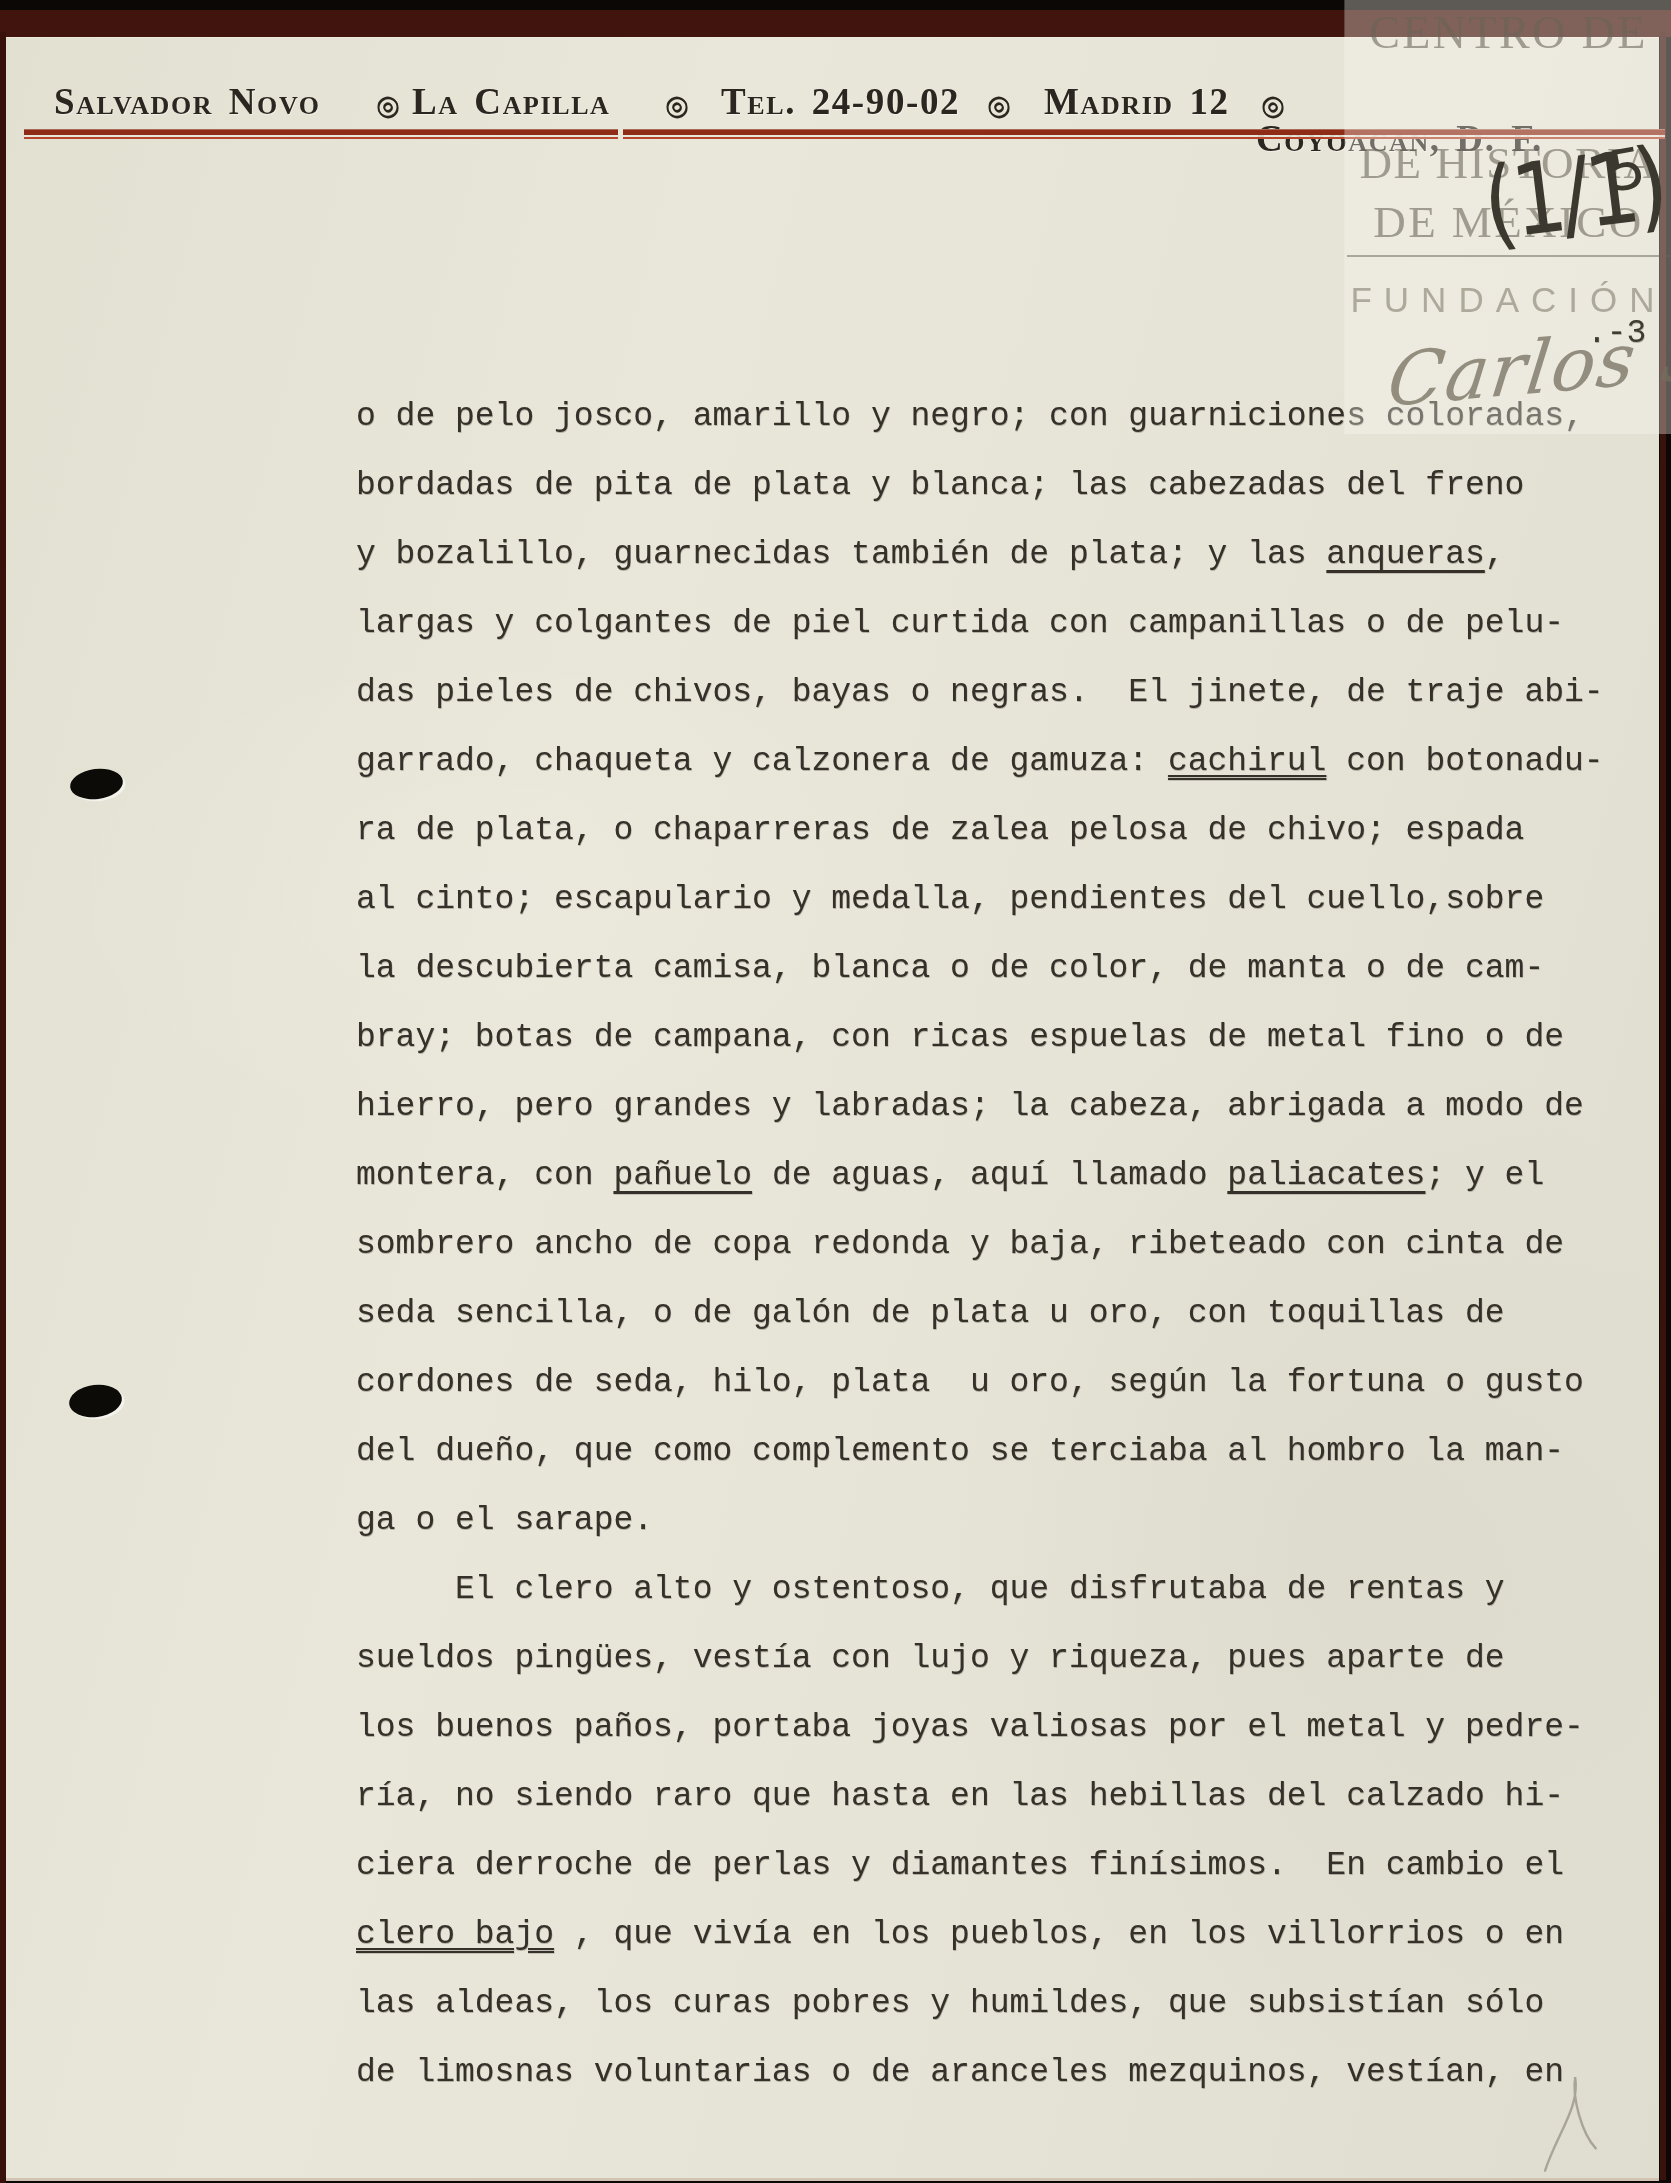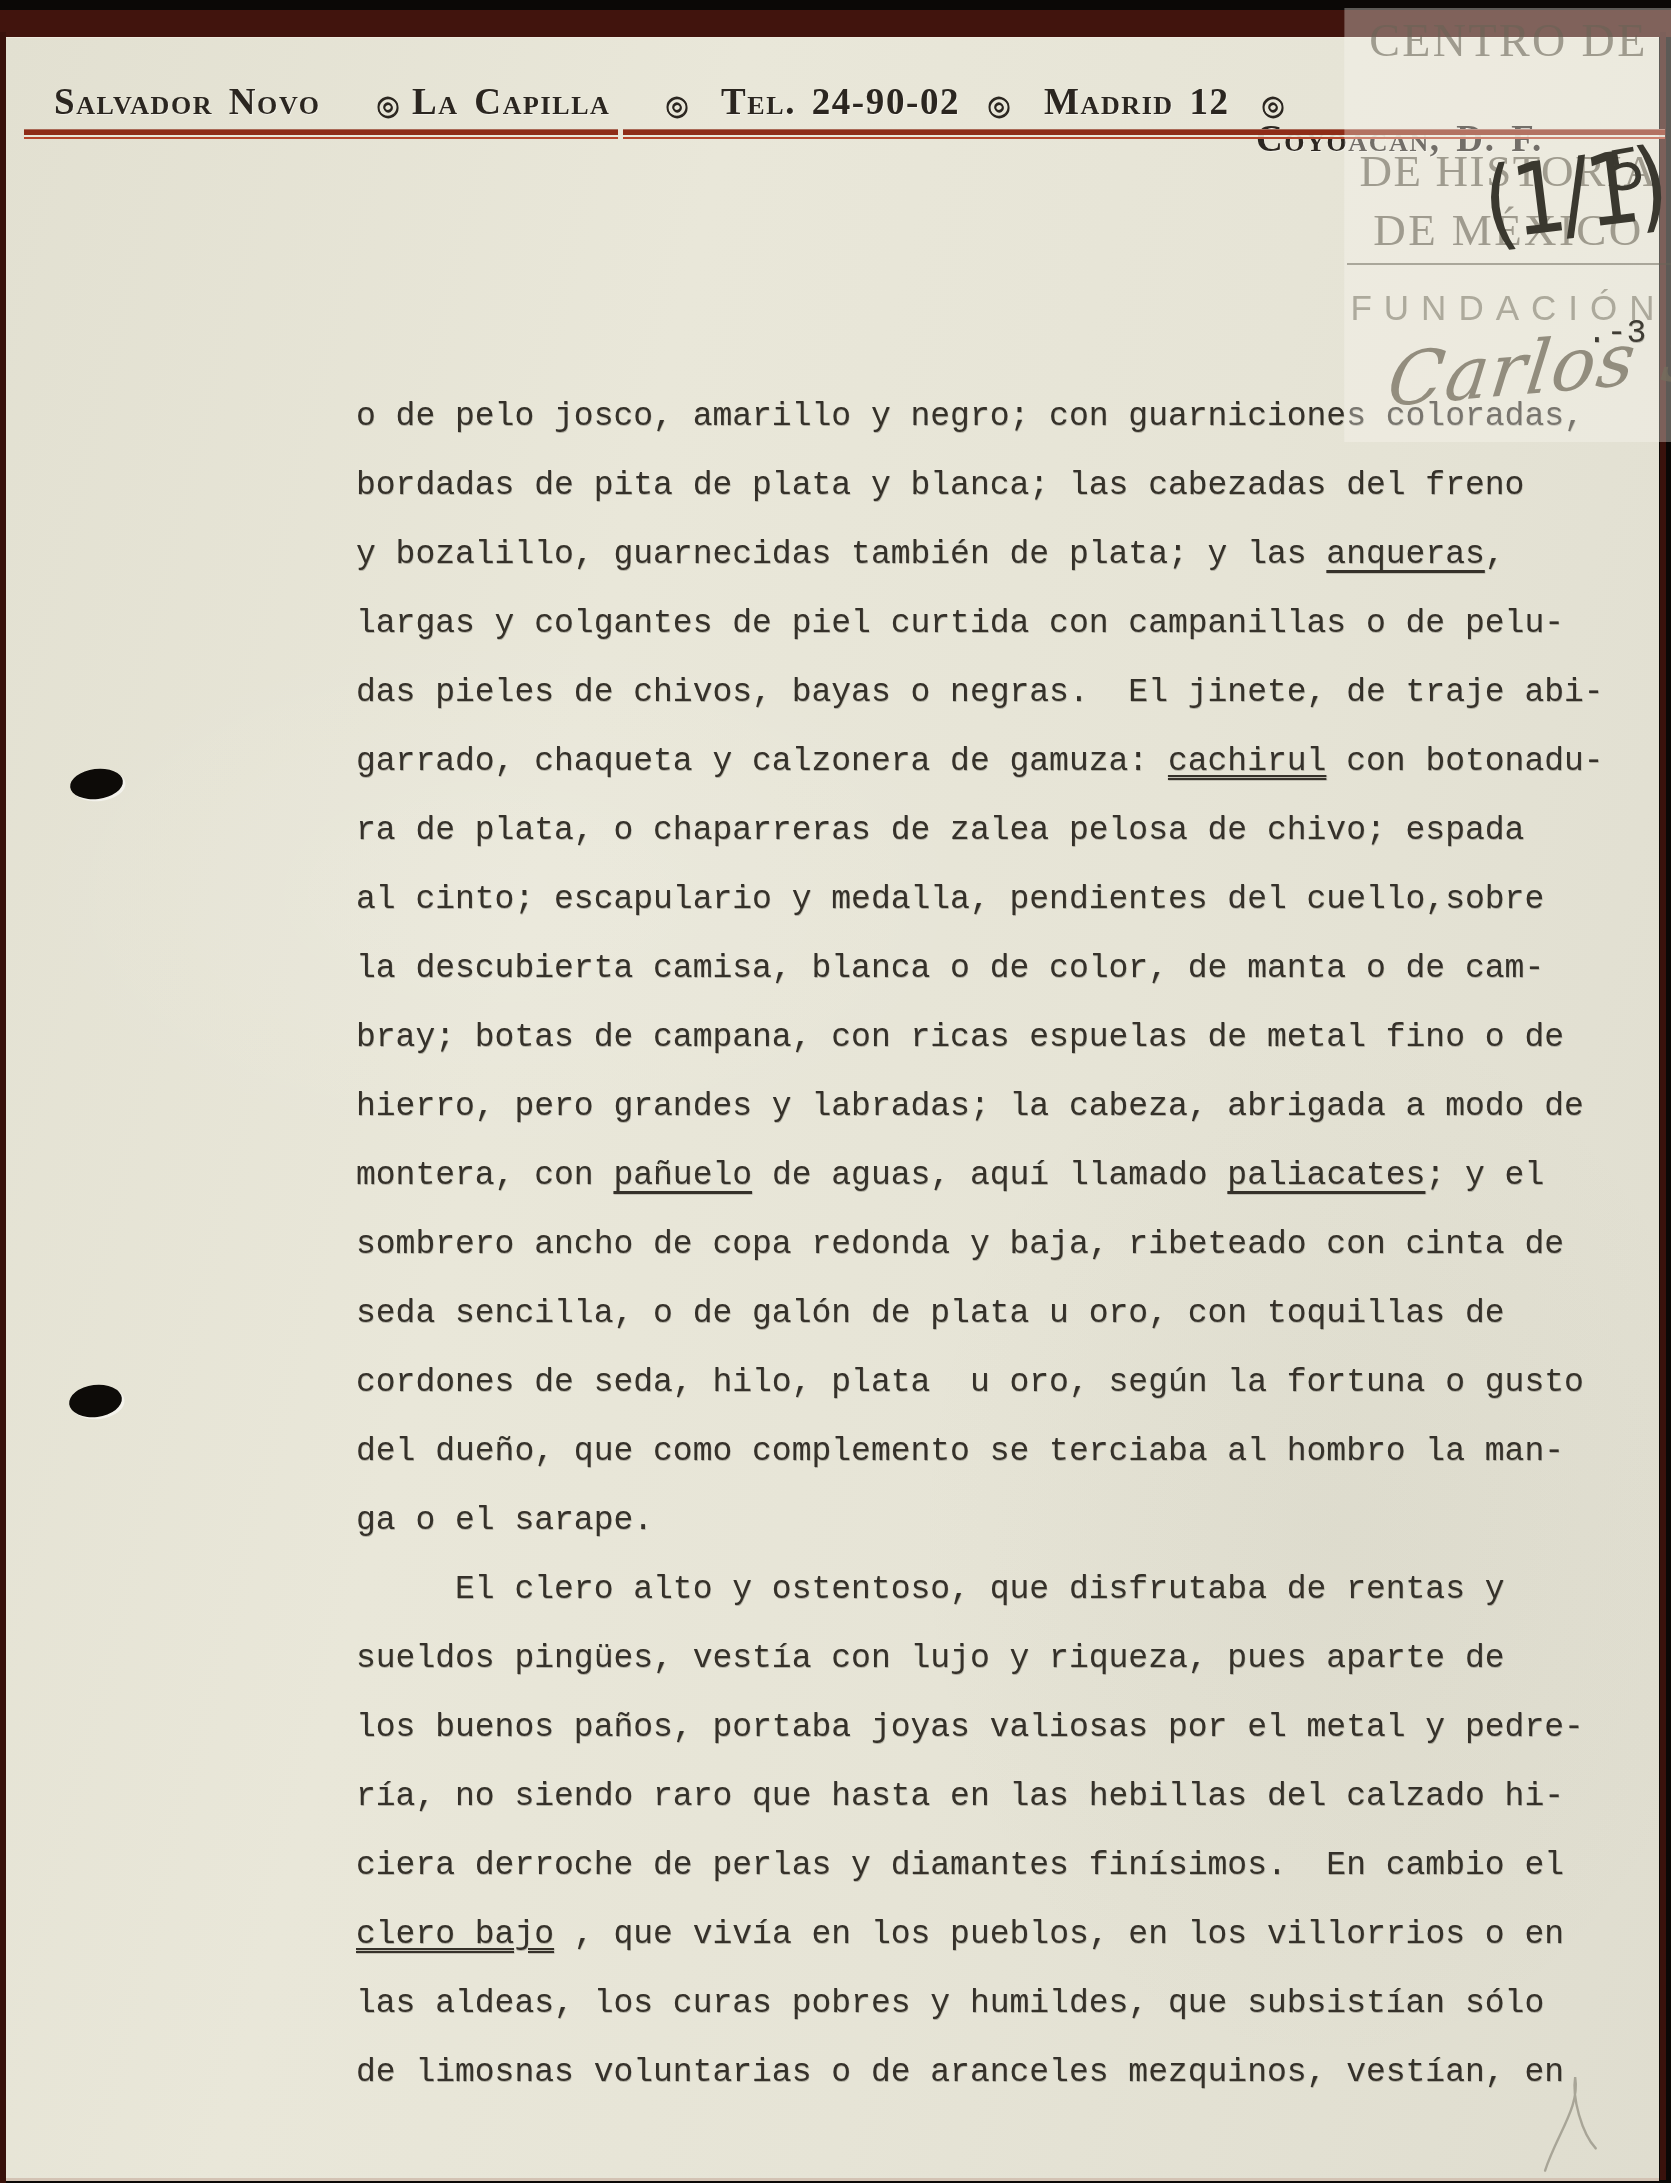--- a/index.html
+++ b/index.html
@@ -47,21 +47,21 @@
        text-shadow:0.5px 0.7px 0 rgba(60,56,48,0.30);}
   .typed-line{height:69px;}
   .u1{text-decoration:underline;text-decoration-thickness:2.8px;text-underline-offset:7.2px;}
   .u2{text-decoration:underline;text-decoration-style:double;text-decoration-thickness:2px;text-underline-offset:4.8px;}
 
   #page-number{position:absolute;left:1587px;top:315px;z-index:8;
        font-family:"Liberation Mono","DejaVu Sans Mono",monospace;font-size:33px;color:#3f3c34;
        text-shadow:0.5px 0.7px 0 rgba(60,56,48,0.30);}
 
   
-  #stamp-overlay{position:absolute;left:1345px;top:8px;width:327px;height:434px;z-index:6;
+  #stamp-overlay{position:absolute;left:1345px;top:0px;width:327px;height:434px;z-index:6;
        background:rgba(252,250,242,0.34);box-shadow:-0.8px 0 0 rgba(255,255,255,0.25);}
   .stamp-line{position:absolute;left:0;width:100%;text-align:center;white-space:nowrap;
        font-family:"Liberation Serif",serif;color:rgba(104,99,85,0.58);}
   #stamp-l1{top:6.4px;font-size:46px;letter-spacing:2.4px;}
   #stamp-l2{top:72px;font-size:46px;letter-spacing:3.2px;}
   #stamp-l3{top:137px;font-size:45px;letter-spacing:1.6px;}
   #stamp-l4{top:196px;font-size:45px;letter-spacing:2.4px;}
   #stamp-divider{position:absolute;left:1.6px;top:255px;width:100%;height:1.6px;background:rgba(104,99,85,0.50);}
   #stamp-l5{top:280px;font-family:"Liberation Sans",sans-serif;font-size:35px;letter-spacing:12px;
             color:rgba(110,105,90,0.50);}

